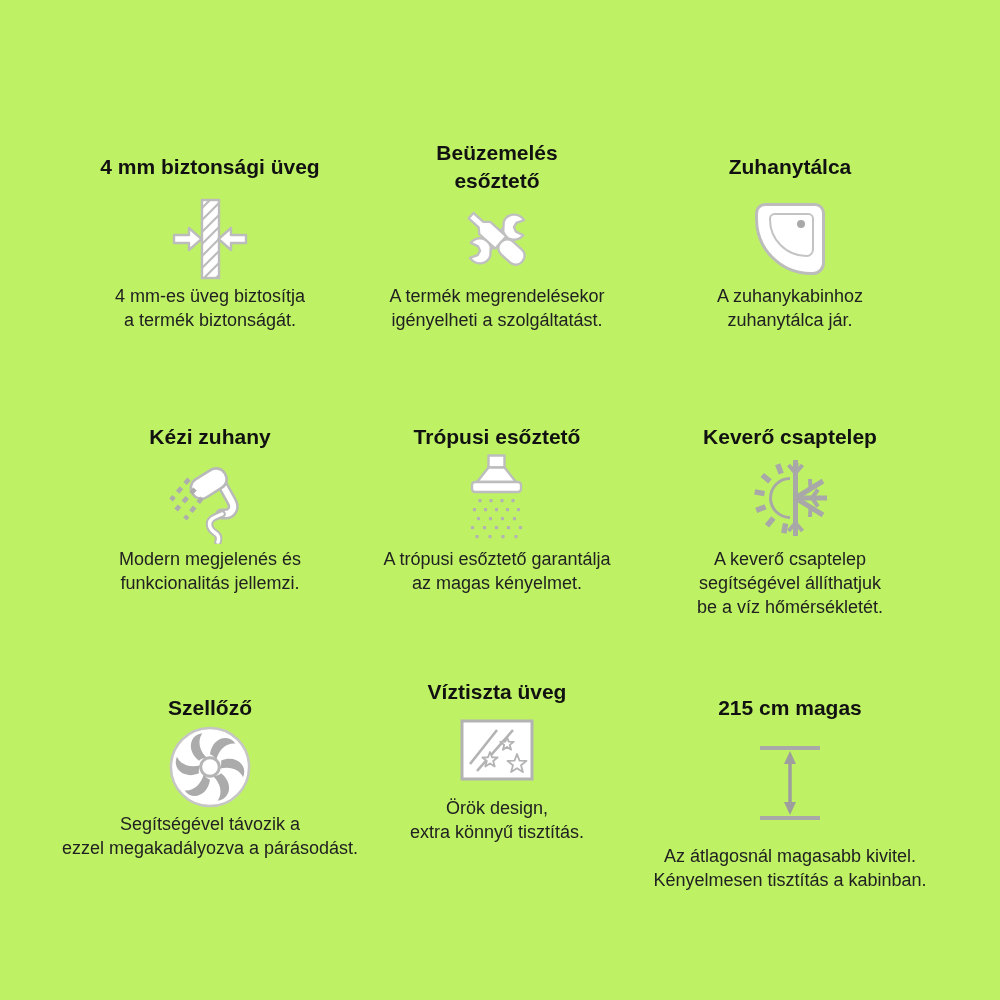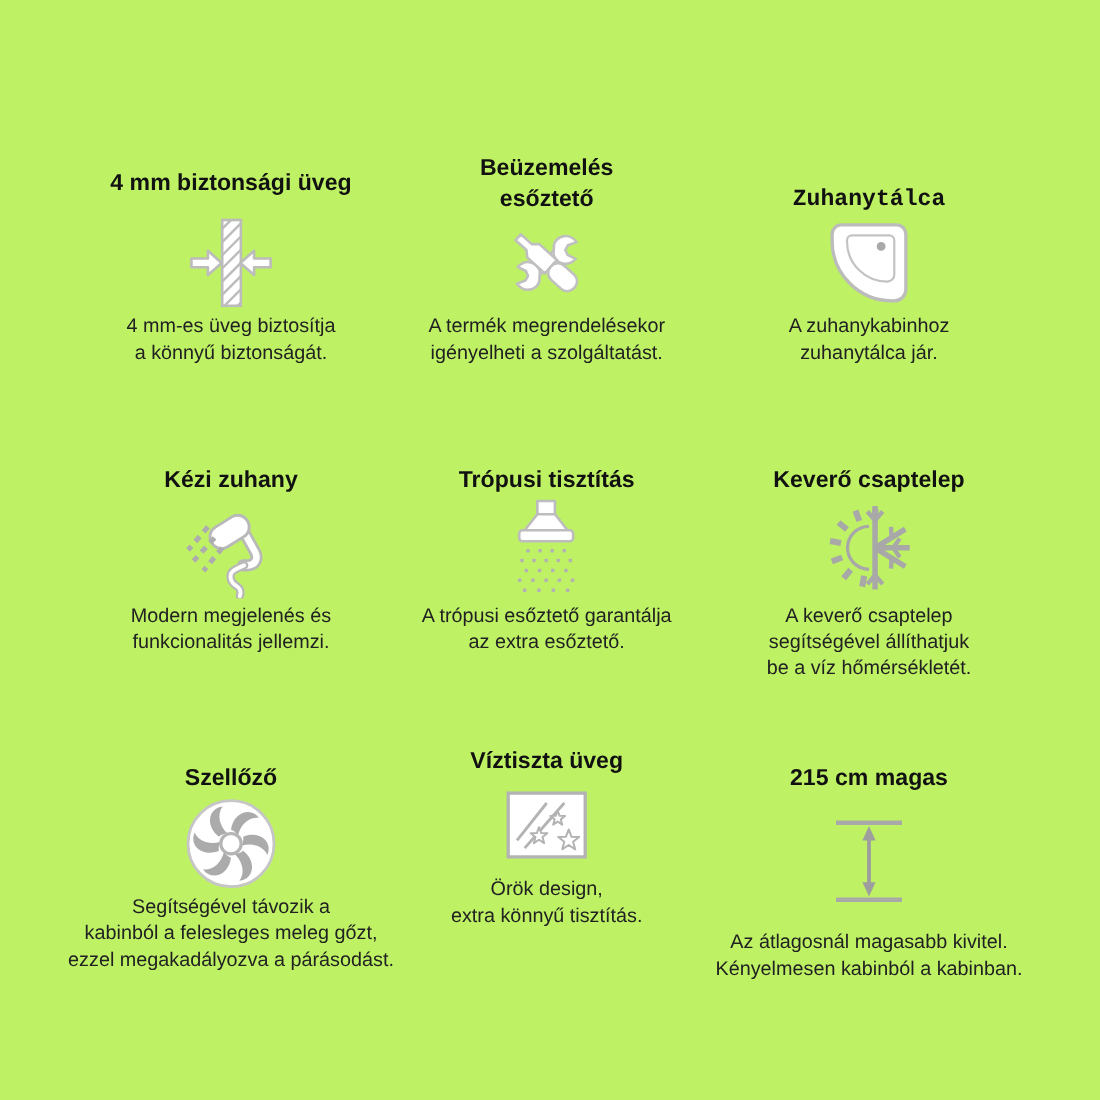--- a/index.html
+++ b/index.html
@@ -7,21 +7,21 @@
     position:relative;width:1000px;height:1000px;background:#bef264;
     font-family:"Liberation Sans",sans-serif;overflow:hidden;
   }
   .cell{position:absolute;display:flex;flex-direction:column;align-items:center;text-align:center;}
   .title-box{
     display:flex;flex-direction:column;align-items:center;justify-content:center;
     font-weight:bold;font-size:21px;line-height:28px;color:#111;white-space:nowrap;
   }
   .r1 .title-box{height:58px;}
   .r2 .title-box,.r3 .title-box{height:32px;}
-  .title-top{justify-content:flex-end;font-family:Liberation Mono, monospace;}
+  .title-top{justify-content:center;}
   .icon-box{display:flex;align-items:center;justify-content:center;}
   .r1 .icon-box{height:86px;}
   .r2 .icon-box{height:92px;}
   .r3 .icon-box{height:86px;}
   .desc{font-size:18px;line-height:24px;color:#212121;margin-top:2px;white-space:nowrap;}
   .desc span{display:block;}
 
   
   #cell-1{left:30px;top:138px;width:360px;}
   #cell-2{left:352px;top:138px;width:290px;}
@@ -73,21 +73,21 @@
             <line x1="31" y1="72" x2="54" y2="49"></line>
           <line x1="31" y1="84" x2="54" y2="61"></line>
             <line x1="31" y1="96" x2="54" y2="73"></line>
         </g>
         <path d="M5,37 h15 v-7 l12.5,11 -12.5,11 v-7 H5 z" fill="#ffffff" stroke="#bcbcbc" stroke-width="2.4" stroke-linejoin="round"></path>
         <path d="M77,37 h-15 v-7 l-12.5,11 12.5,11 v-7 h15 z" fill="#ffffff" stroke="#bcbcbc" stroke-width="2.4" stroke-linejoin="round"></path>
       </svg>
     </div>
     <div class="desc">
       <span>4 mm-es üveg biztosítja</span>
-      <span>a könnyű biztonságát.</span>
+      <span>a termék biztonságát.</span>
     </div>
   </div>
 
   <div class="cell r1" id="cell-2">
     <div class="title-box">
       <span>Beüzemelés</span>
       <span>esőztető</span>
     </div>
     <div class="icon-box">
       <svg width="80" height="76" viewBox="0 0 78 74">
@@ -146,21 +146,21 @@
       </svg>
     </div>
     <div class="desc">
       <span>Modern megjelenés és</span>
       <span>funkcionalitás jellemzi.</span>
     </div>
   </div>
 
   <div class="cell r2" id="cell-5">
     <div class="title-box">
-      <span>Trópusi tisztítás</span>
+      <span>Trópusi esőztető</span>
     </div>
     <div class="icon-box">
       <svg width="82" height="92" viewBox="0 0 82 92">
         <g fill="#ffffff" stroke="#bdbdbd" stroke-width="2.4" stroke-linejoin="round">
           <rect x="32.5" y="2.5" width="16" height="12"></rect>
           <path d="M32.5,14.5 L21,29 L60,29 L48.5,14.5 z"></path>
           <rect x="16" y="29" width="49" height="10" rx="3"></rect>
         </g>
         <g fill="#b3b3b3">
           <rect x="22.4" y="46" width="3.2" height="3.2" rx="0.7"></rect>
@@ -183,21 +183,21 @@
             <rect x="62.9" y="73" width="3.2" height="3.2" rx="0.7"></rect>
           <rect x="19.4" y="82" width="3.2" height="3.2" rx="0.7"></rect>
             <rect x="32.4" y="82" width="3.2" height="3.2" rx="0.7"></rect>
             <rect x="45.4" y="82" width="3.2" height="3.2" rx="0.7"></rect>
             <rect x="58.4" y="82" width="3.2" height="3.2" rx="0.7"></rect>
         </g>
       </svg>
     </div>
     <div class="desc">
       <span>A trópusi esőztető garantálja</span>
-      <span>az extra esőztető.</span>
+      <span>az magas kényelmet.</span>
     </div>
   </div>
 
   <div class="cell r2" id="cell-6">
     <div class="title-box">
       <span>Keverő csaptelep</span>
     </div>
     <div class="icon-box">
       <svg width="92" height="86" viewBox="0 0 92 86">
         <path d="M46,22.5 A19.5,19.5 0 0 0 46,61.5" fill="none" stroke="#a8a8a8" stroke-width="3"></path>
@@ -248,21 +248,20 @@
           <path d="M44,31 C46,15 62,9 70,20 C61,19 53,26 50.5,36.5 C48.5,33.5 46.5,31.8 44,31 Z" transform="rotate(120 44 44)"></path>
           <path d="M44,31 C46,15 62,9 70,20 C61,19 53,26 50.5,36.5 C48.5,33.5 46.5,31.8 44,31 Z" transform="rotate(180 44 44)"></path>
           <path d="M44,31 C46,15 62,9 70,20 C61,19 53,26 50.5,36.5 C48.5,33.5 46.5,31.8 44,31 Z" transform="rotate(240 44 44)"></path>
           <path d="M44,31 C46,15 62,9 70,20 C61,19 53,26 50.5,36.5 C48.5,33.5 46.5,31.8 44,31 Z" transform="rotate(300 44 44)"></path>
         </g>
         <circle cx="44" cy="44" r="9.5" fill="#ffffff" stroke="#b5b5b5" stroke-width="3"></circle>
       </svg>
     </div>
     <div class="desc">
       <span>Segítségével távozik a</span>
-      <span>kabinból a felesleges meleg gőzt,</span>
       <span>ezzel megakadályozva a párásodást.</span>
     </div>
   </div>
 
   <div class="cell r3" id="cell-8">
     <div class="title-box">
       <span>Víztiszta üveg</span>
     </div>
     <div class="icon-box">
       <svg width="74" height="64" viewBox="0 0 74 64">
@@ -290,17 +289,17 @@
       <svg width="84" height="78" viewBox="0 0 84 78">
         <line x1="12" y1="4" x2="72" y2="4" stroke="#a9a9a9" stroke-width="4"></line>
         <line x1="12" y1="74" x2="72" y2="74" stroke="#a9a9a9" stroke-width="4"></line>
         <line x1="42" y1="16" x2="42" y2="62" stroke="#9e9e9e" stroke-width="3.5"></line>
         <polygon points="42,7 36,20 48,20" fill="#9e9e9e"></polygon>
         <polygon points="42,71 36,58 48,58" fill="#9e9e9e"></polygon>
       </svg>
     </div>
     <div class="desc">
       <span>Az átlagosnál magasabb kivitel.</span>
-      <span>Kényelmesen kabinból a kabinban.</span>
+      <span>Kényelmesen tisztítás a kabinban.</span>
     </div>
   </div>
 
 </div>
 
 </body></html>

